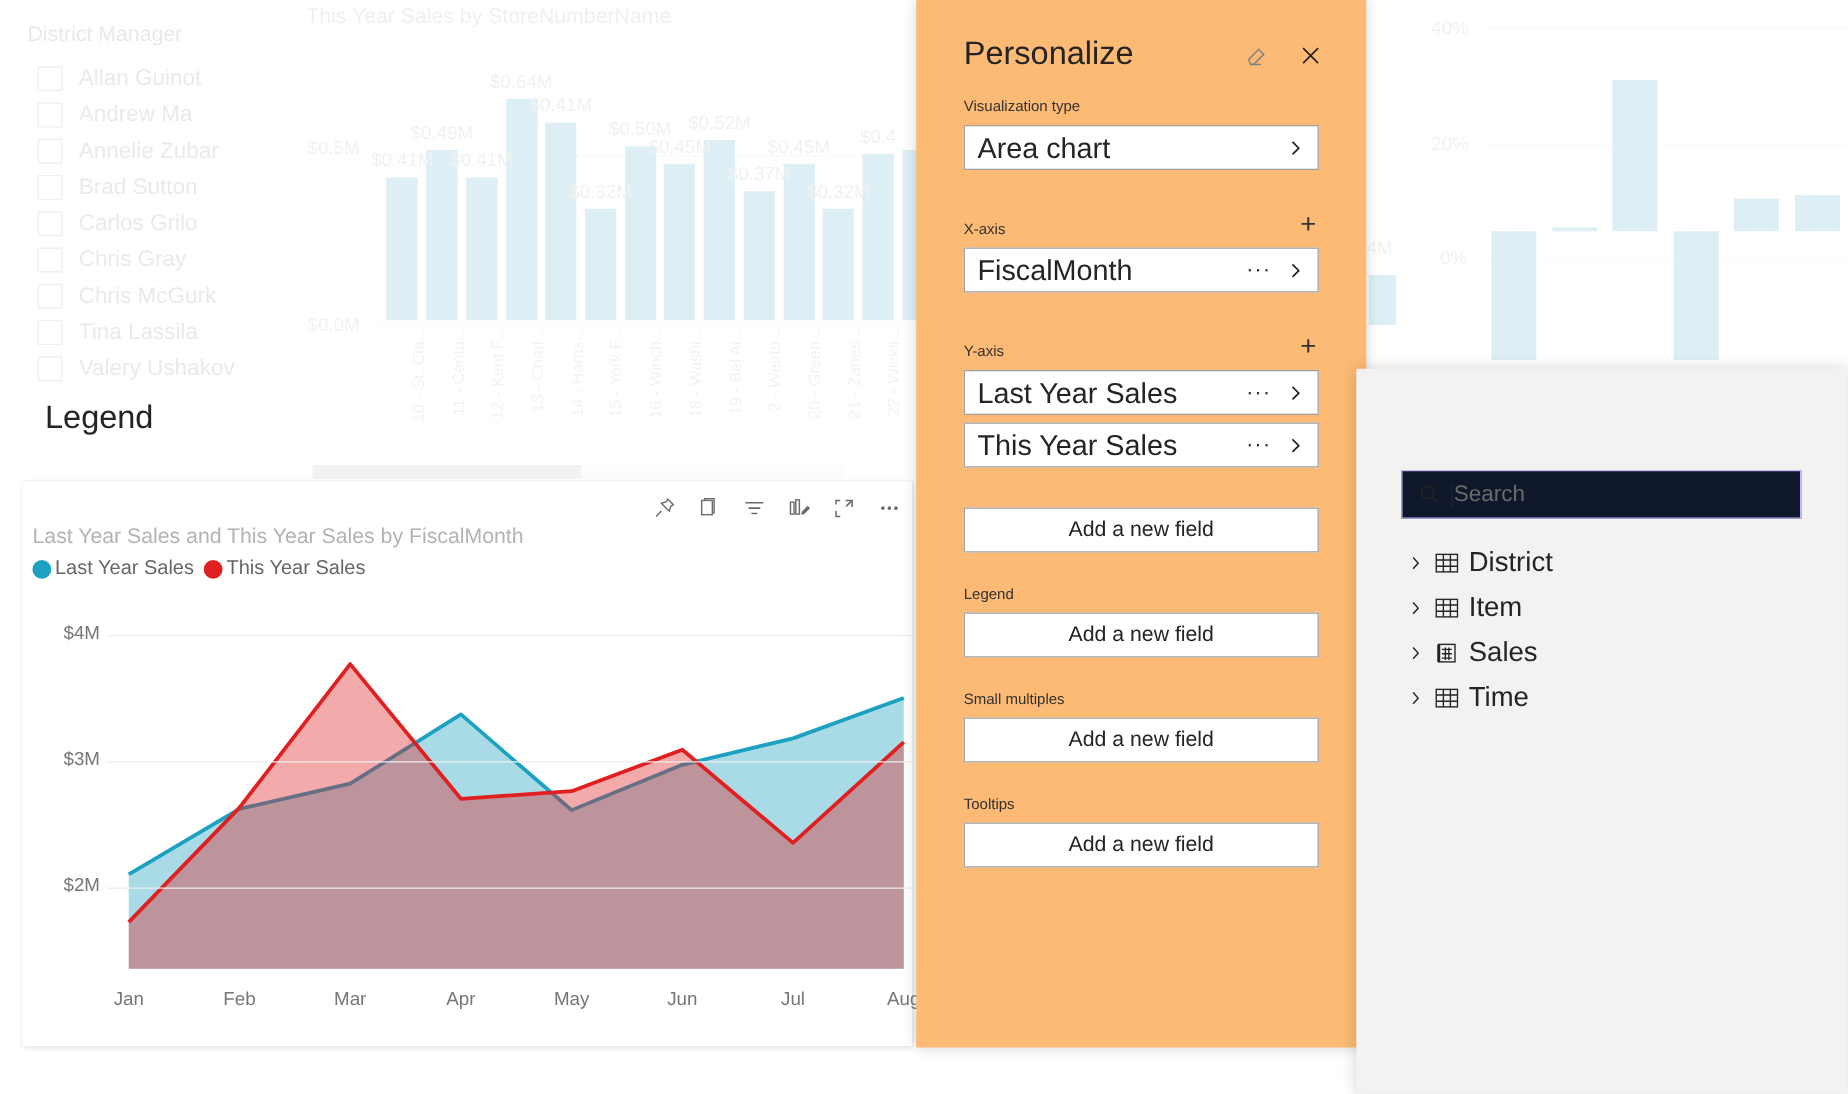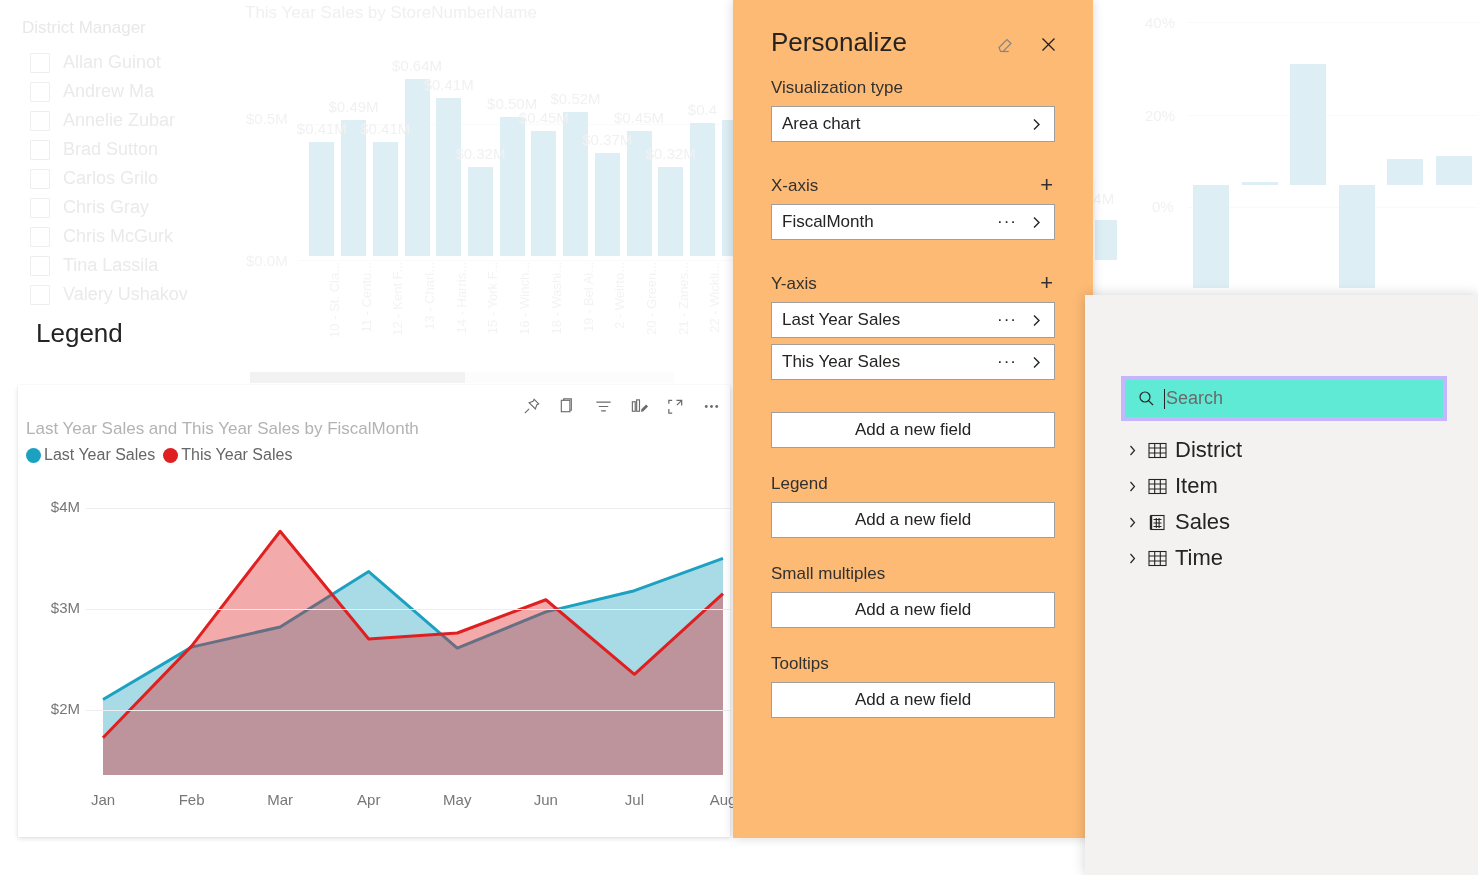--- a/index.html
+++ b/index.html
@@ -77,28 +77,28 @@
   #personalize-pane{
     left:733px;top:0;width:360px;height:838px;background:#fdba74;
     box-shadow:0 0 10px rgba(0,0,0,.16);
   }
   #pz-head{position:absolute;left:0;top:0;width:360px;height:78px;}
   #pz-title{position:absolute;left:38px;top:27px;font-size:26px;color:#252423;}
   #pz-reset{position:absolute;left:258px;top:30px;width:28px;height:28px;display:flex;align-items:center;justify-content:center;cursor:pointer;}
   #pz-close{position:absolute;left:301px;top:30px;width:28px;height:28px;display:flex;align-items:center;justify-content:center;cursor:pointer;}
   #pz-body{position:absolute;left:0;top:78px;width:360px;}
   .pz-group{position:relative;margin:0 0 0 0;padding:0 38px;}
-  .pz-grouplabel{font-size:17px;color:#323130;margin:0 0 8px 0;display:block;}
+  .pz-grouplabel{font-size:12px;color:#323130;margin:0 0 8px 0;display:block;}
   .pz-grouphead{display:flex;align-items:flex-end;justify-content:space-between;margin:0 0 8px 0;}
   .pz-add-icon{font-size:22px;color:#323130;line-height:1;cursor:pointer;user-select:none;padding:0 2px;}
   .pz-field{
     position:relative;height:34px;background:#ffffff;border:1px solid #a19f9d;
     display:flex;align-items:center;margin-bottom:6px;cursor:pointer;
   }
-  .pz-field .fv{font-size:17px;color:#252423;margin-left:10px;flex:1;}
+  .pz-field .fv{font-size:23px;color:#252423;margin-left:10px;flex:1;}
   .pz-field .dots{font-size:17px;color:#252423;letter-spacing:1px;margin-right:12px;}
   .pz-field .chev{margin-right:10px;display:flex;align-items:center;}
   .pz-addfield{
     height:34px;background:#ffffff;border:1px solid #a19f9d;display:flex;
     align-items:center;justify-content:center;font-size:17px;color:#252423;cursor:pointer;
   }
   .sp-26{height:26px;}
 
   
   #callout-pointer{
@@ -106,22 +106,22 @@
     transform:rotate(45deg);box-shadow:0 0 6px rgba(0,0,0,.12);
   }
 
   
   #legend-flyout{
     left:1085px;top:295px;width:393px;height:580px;background:#f3f2f1;
     box-shadow:0 0 12px rgba(0,0,0,.18);
   }
   #lf-title{position:absolute;left:36px;top:318px;font-size:26px;color:#252423;}
   #lf-search{
-    position:absolute;left:1121px;top:376px;width:318px;height:37px;background:#5eead4;
-    border:4px solid #c4b5fd;display:flex;align-items:center;
+    position:absolute;left:1121px;top:376px;width:318px;height:37px;background:#0f172a;
+    border:1px solid #c4b5fd;display:flex;align-items:center;
   }
   #lf-search .srch-icon{margin:0 8px 0 12px;display:flex;align-items:center;}
   #lf-search .caret{width:1px;height:20px;background:#252423;}
   #lf-search .ph{font-size:18px;color:#6a6a6a;margin-left:1px;}
   #lf-tree{position:absolute;left:1121px;top:432px;width:330px;}
   .lf-row{display:flex;align-items:center;height:36px;cursor:pointer;}
   .lf-chev{width:22px;display:flex;align-items:center;justify-content:center;}
   .lf-ticon{width:28px;display:flex;align-items:center;justify-content:center;margin-right:4px;}
   .lf-label{font-size:22px;color:#252423;}
 </style>

